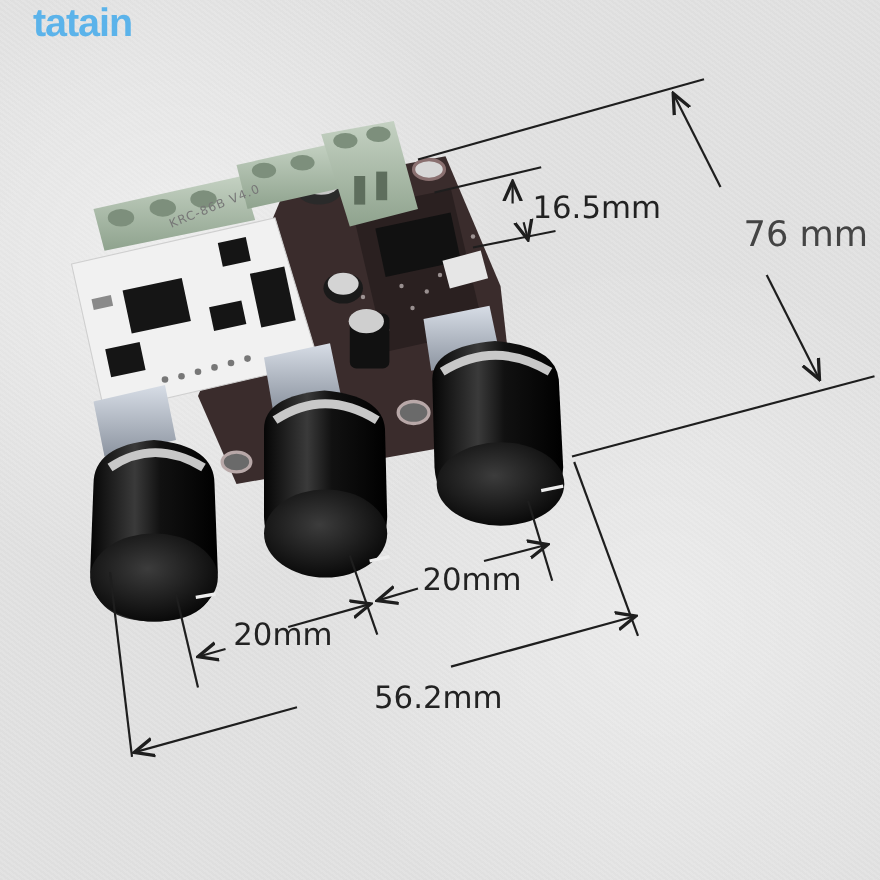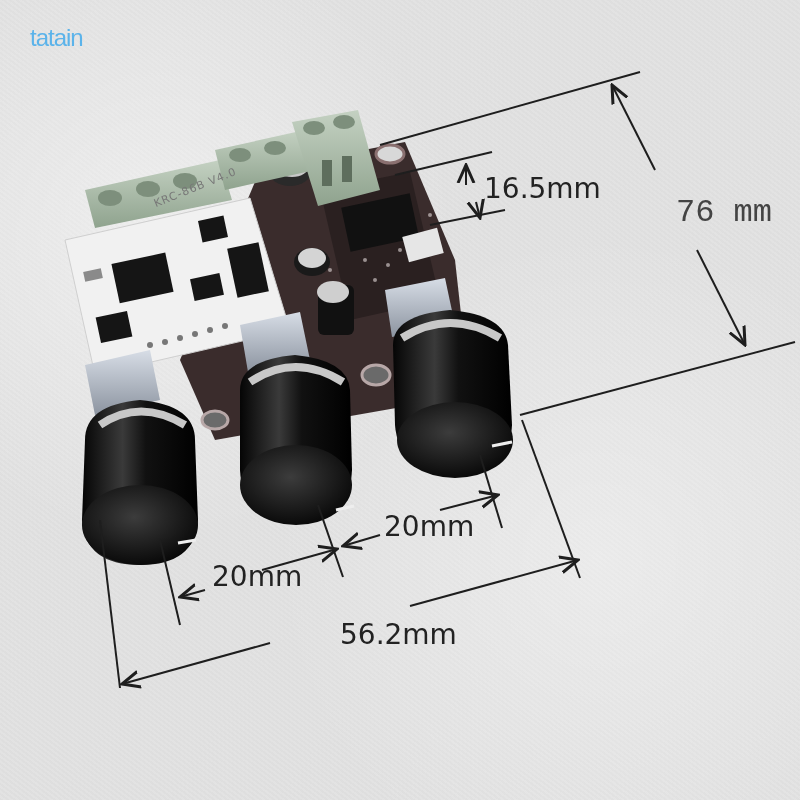--- a/index.html
+++ b/index.html
@@ -5,27 +5,27 @@
   html, body { margin:0; padding:0; }
   body { width:800px; height:800px; overflow:hidden; position:relative;
          font-family: "DejaVu Sans", sans-serif;
          background:#e3e3e3; }
   .stage { position:absolute; left:0; top:0; width:800px; height:800px;
            background:
              radial-gradient(circle at 20% 30%, rgba(255,255,255,0.45) 0, rgba(255,255,255,0) 35%),
              radial-gradient(circle at 75% 70%, rgba(255,255,255,0.35) 0, rgba(255,255,255,0) 40%),
              repeating-linear-gradient(37deg, rgba(0,0,0,0.015) 0 2px, rgba(255,255,255,0.02) 2px 4px),
              #e2e2e2; }
-  .logo { position:absolute; left:30px; top:24px; font-family:"Liberation Sans", sans-serif;
-          font-weight:normal; font-size:24px; letter-spacing:-1px; }
+  .logo { position:absolute; left:30px; top:0; font-family:"Liberation Sans", sans-serif;
+          font-weight:bold; font-size:36px; letter-spacing:-1px; }
   svg.scene { position:absolute; left:0; top:0; }
   .dim-label { position:absolute; font-family:"DejaVu Sans", sans-serif; color:#222; font-size:28px;
                white-space:nowrap; }
   .lbl-165 { left:484px; top:172px; }
-  .lbl-76  { left:676px; top:194px; font-size:32px; color:#444;font-family:Liberation Mono, monospace; }
+  .lbl-76  { left:676px; top:194px; font-size:32px; color:#444; }
   .lbl-20a { left:384px; top:510px; }
   .lbl-20b { left:212px; top:560px; }
   .lbl-562 { left:340px; top:618px;text-align:center; }
   .silk { position:absolute; left:152px; top:198px; font-size:11px; color:#777;
           transform: rotate(-22deg); transform-origin:left top; letter-spacing:1px; }
 </style>
 </head>
 <body>
 
 <div class="stage"></div>

